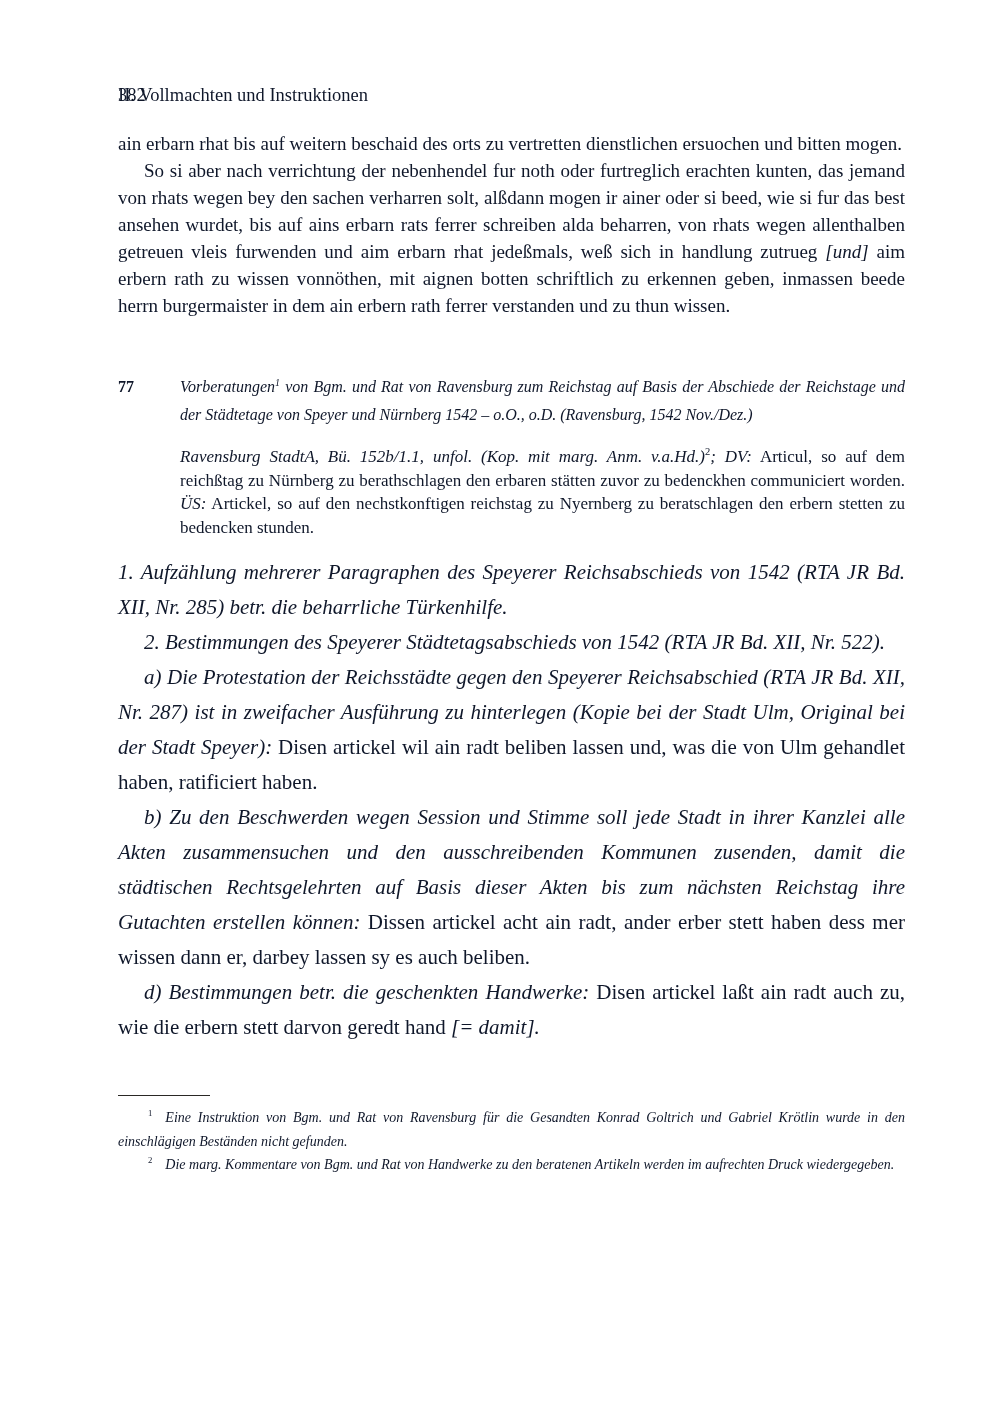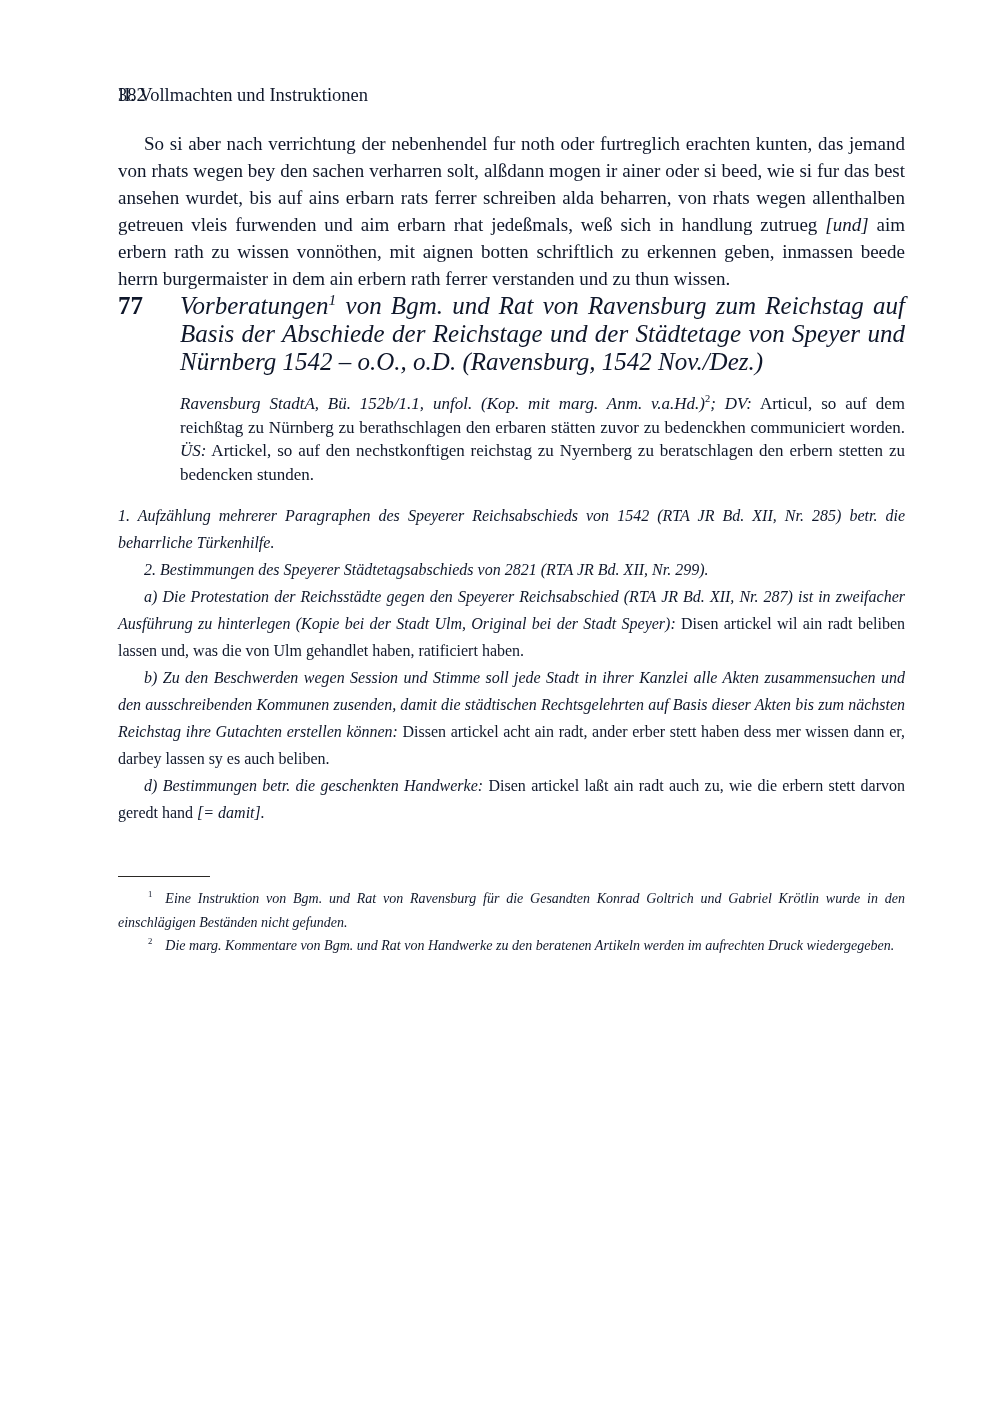--- a/index.html
+++ b/index.html
@@ -45,21 +45,22 @@
     line-height: 27px;
     text-align: justify;
   }
   .indent { text-indent: 26px; }
   .it { font-style: italic; }
   .rm { font-style: normal; }
 
   
   .entry-heading {
     display: flex;
-    font-size: 25px;
+    margin-top: 54px;
+    font-size: 16px;
     line-height: 28px;
     font-weight: bold;
   }
   .entry-number {
     flex: none;
     width: 62px;
     font-style: normal;
   }
   .entry-title {
     flex: 1;
@@ -75,22 +76,22 @@
     margin: 16px 0 0 62px;
     font-size: 17px;
     line-height: 23.5px;
     text-align: justify;
   }
 
   
   .items { margin-top: 16px; }
   .items p {
     margin: 0;
-    font-size: 16px;
-    line-height: 27px;
+    font-size: 21px;
+    line-height: 35px;
     text-align: justify;
   }
   .regest { font-style: italic; }
   .quote { font-style: normal; }
 
   sup {
     font-size: 0.62em;
     line-height: 0;
     vertical-align: super;
   }
@@ -122,35 +123,36 @@
 <body>
 
 <div class="page">
 
   <header class="running-header">
     <span class="page-number">382</span>
     <span class="running-head">II. Vollmachten und Instruktionen</span>
   </header>
 
   <section class="body-text">
+    <p><span>ain erbarn rhat bis auf weitern beschaid des orts zu vertretten dienstlichen ersuochen und bitten mogen.</span></p>
     <p class="indent"><span class="rm">So si aber nach verrichtung der nebenhendel fur noth oder furtreglich erachten kunten, das jemand von rhats wegen bey den sachen verharren solt, alßdann mogen ir ainer oder si beed, wie si fur das best ansehen wurdet, bis auf ains erbarn rats ferrer schreiben alda beharren, von rhats wegen allenthalben getreuen vleis furwenden und aim erbarn rhat jedeßmals, weß sich in handlung zutrueg </span><span class="it">[und]</span><span class="rm"> aim erbern rath zu wissen vonnöthen, mit aignen botten schriftlich zu erkennen geben, inmassen beede herrn burgermaister in dem ain erbern rath ferrer verstanden und zu thun wissen.</span></p>
   </section>
 
   <section class="entry">
 
     <div class="entry-heading">
       <span class="entry-number">77</span>
       <h2 class="entry-title"><span>Vorberatungen</span><sup>1</sup><span> von Bgm. und Rat von Ravensburg zum Reichstag auf Basis der Abschiede der Reichstage und der Städtetage von Speyer und Nürnberg 1542 – o.O., o.D. (Ravensburg, 1542 Nov./Dez.)</span></h2>
     </div>
 
     <p class="source-block"><span class="it">Ravensburg StadtA, Bü. 152b/1.1, unfol. (Kop. mit marg. Anm. v.a.Hd.)</span><sup>2</sup><span class="it">; DV:</span><span class="rm"> Articul, so auf dem reichßtag zu Nürnberg zu berathschlagen den erbaren stätten zuvor zu bedenckhen communiciert worden. </span><span class="it">ÜS:</span><span class="rm"> Artickel, so auf den nechstkonftigen reichstag zu Nyernberg zu beratschlagen den erbern stetten zu bedencken stunden.</span></p>
 
     <div class="items">
       <p><span class="regest">1. Aufzählung mehrerer Paragraphen des Speyerer Reichsabschieds von 1542 (RTA JR Bd. XII, Nr. 285) betr. die beharrliche Türkenhilfe.</span></p>
-      <p class="indent"><span class="regest">2. Bestimmungen des Speyerer Städtetagsabschieds von 2821 (RTA JR Bd. XII, Nr. 299).</span></p>
+      <p class="indent"><span class="regest">2. Bestimmungen des Speyerer Städtetagsabschieds von 1542 (RTA JR Bd. XII, Nr. 522).</span></p>
       <p class="indent"><span class="regest">a) Die Protestation der Reichsstädte gegen den Speyerer Reichsabschied (RTA JR Bd. XII, Nr. 287) ist in zweifacher Ausführung zu hinterlegen (Kopie bei der Stadt Ulm, Original bei der Stadt Speyer): </span><span class="quote">Disen artickel wil ain radt beliben lassen und, was die von Ulm gehandlet haben, ratificiert haben.</span></p>
       <p class="indent"><span class="regest">b) Zu den Beschwerden wegen Session und Stimme soll jede Stadt in ihrer Kanzlei alle Akten zusammensuchen und den ausschreibenden Kommunen zusenden, damit die städtischen Rechtsgelehrten auf Basis dieser Akten bis zum nächsten Reichstag ihre Gutachten erstellen können: </span><span class="quote">Dissen artickel acht ain radt, ander erber stett haben dess mer wissen dann er, darbey lassen sy es auch beliben.</span></p>
       <p class="indent"><span class="regest">d) Bestimmungen betr. die geschenkten Handwerke: </span><span class="quote">Disen artickel laßt ain radt auch zu, wie die erbern stett darvon geredt hand </span><span class="regest">[= damit].</span></p>
     </div>
 
   </section>
 
   <footer class="footnotes">
     <div class="fn-rule"></div>
     <p class="footnote"><sup>1</sup><span>Eine Instruktion von Bgm. und Rat von Ravensburg für die Gesandten Konrad Goltrich und Gabriel Krötlin wurde in den einschlägigen Beständen nicht gefunden.</span></p>

